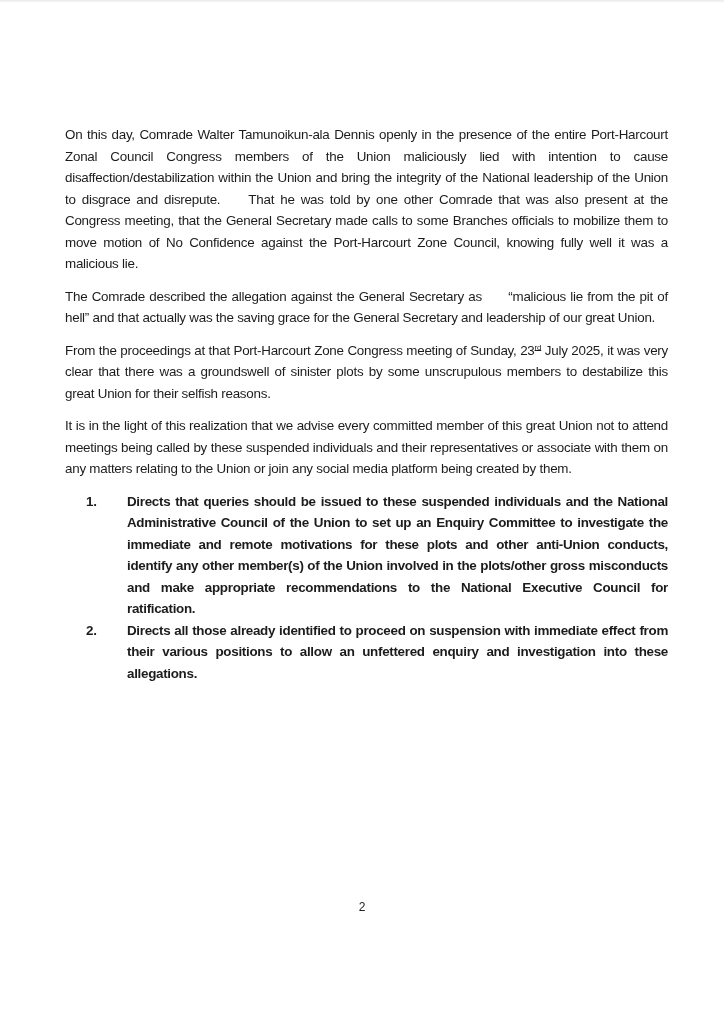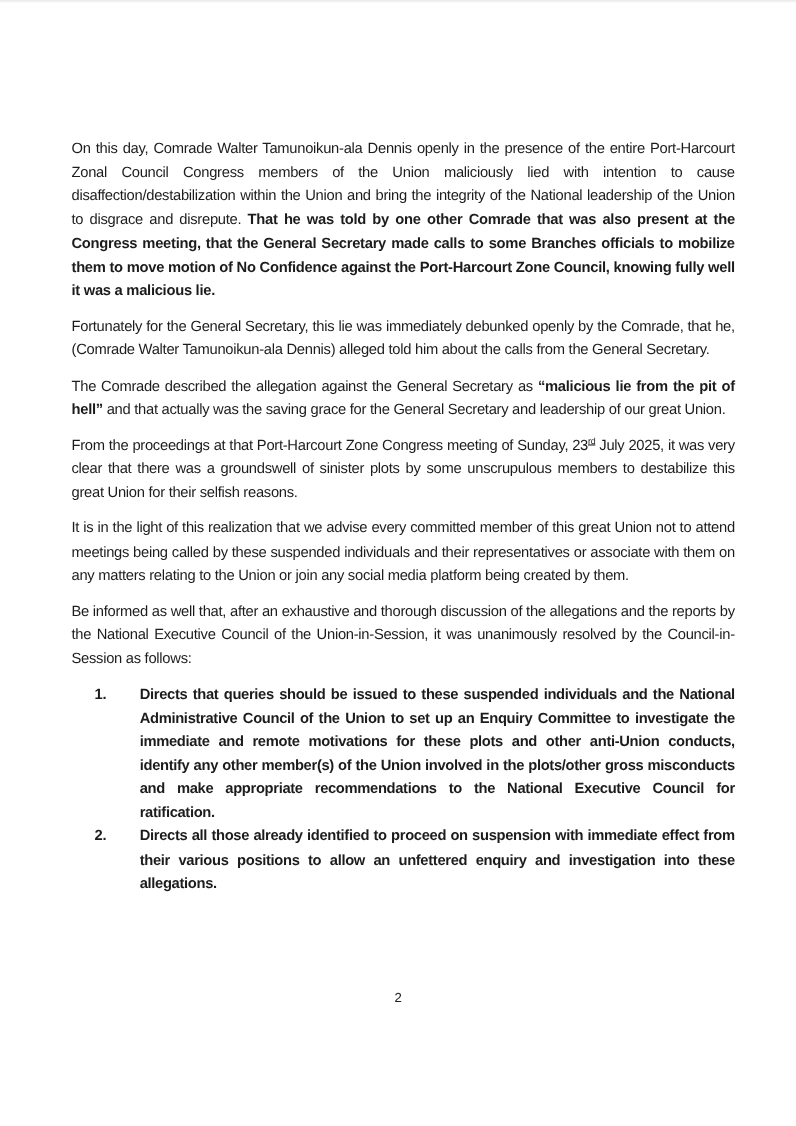--- a/index.html
+++ b/index.html
@@ -28,21 +28,21 @@
       top: 124px;
       width: 603px;
     }
     p.para {
       margin: 0 0 11px 0;
       font-size: 13.4px;
       line-height: 21.5px;
       text-align: justify;
       letter-spacing: -0.25px;
     }
-    p.para b { font-weight: bold; }
+    p.para b { font-weight: normal; margin-left: 22px; }
     sup { font-size: 8px; line-height: 0; vertical-align: super; text-decoration: underline; }
     ol.resolutions {
       list-style: none;
       margin: 0;
       padding: 0;
     }
     ol.resolutions li {
       position: relative;
       padding-left: 62px;
       font-size: 13.4px;
@@ -67,25 +67,23 @@
     }
   </style>
 </head>
 <body>
 
 <div class="scan-edge"></div>
 
 <div class="page">
   <div id="paragraphs">
       <p class="para"><span>On this day, Comrade Walter Tamunoikun-ala Dennis openly in the presence of the entire Port-Harcourt Zonal Council Congress members of the Union maliciously lied with intention to cause disaffection/destabilization within the Union and bring the integrity of the National leadership of the Union to disgrace and disrepute. </span><b>That he was told by one other Comrade that was also present at the Congress meeting, that the General Secretary made calls to some Branches officials to mobilize them to move motion of No Confidence against the Port-Harcourt Zone Council, knowing fully well it was a malicious lie.</b></p>
-      <p class="para"><span>Fortunately for the General Secretary, this lie was immediately debunked openly by the Comrade, that he, (Comrade Walter Tamunoikun-ala Dennis) alleged told him about the calls from the General Secretary.</span></p>
       <p class="para"><span>The Comrade described the allegation against the General Secretary as </span><b>“malicious lie from the pit of hell”</b><span> and that actually was the saving grace for the General Secretary and leadership of our great Union.</span></p>
       <p class="para"><span>From the proceedings at that Port-Harcourt Zone Congress meeting of Sunday, 23</span><sup>rd</sup><span> July 2025, it was very clear that there was a groundswell of sinister plots by some unscrupulous members to destabilize this great Union for their selfish reasons.</span></p>
       <p class="para"><span>It is in the light of this realization that we advise every committed member of this great Union not to attend meetings being called by these suspended individuals and their representatives or associate with them on any matters relating to the Union or join any social media platform being created by them.</span></p>
-      <p class="para"><span>Be informed as well that, after an exhaustive and thorough discussion of the allegations and the reports by the National Executive Council of the Union-in-Session, it was unanimously resolved by the Council-in-Session as follows:</span></p>
     </div>
 
   <ol class="resolutions">
     <li>
       <span class="num">1.</span>
       <span>Directs that queries should be issued to these suspended individuals and the National Administrative Council of the Union to set up an Enquiry Committee to investigate the immediate and remote motivations for these plots and other anti-Union conducts, identify any other member(s) of the Union involved in the plots/other gross misconducts and make appropriate recommendations to the National Executive Council for ratification.</span>
     </li>
     <li>
       <span class="num">2.</span>
       <span>Directs all those already identified to proceed on suspension with immediate effect from their various positions to allow an unfettered enquiry and investigation into these allegations.</span>

